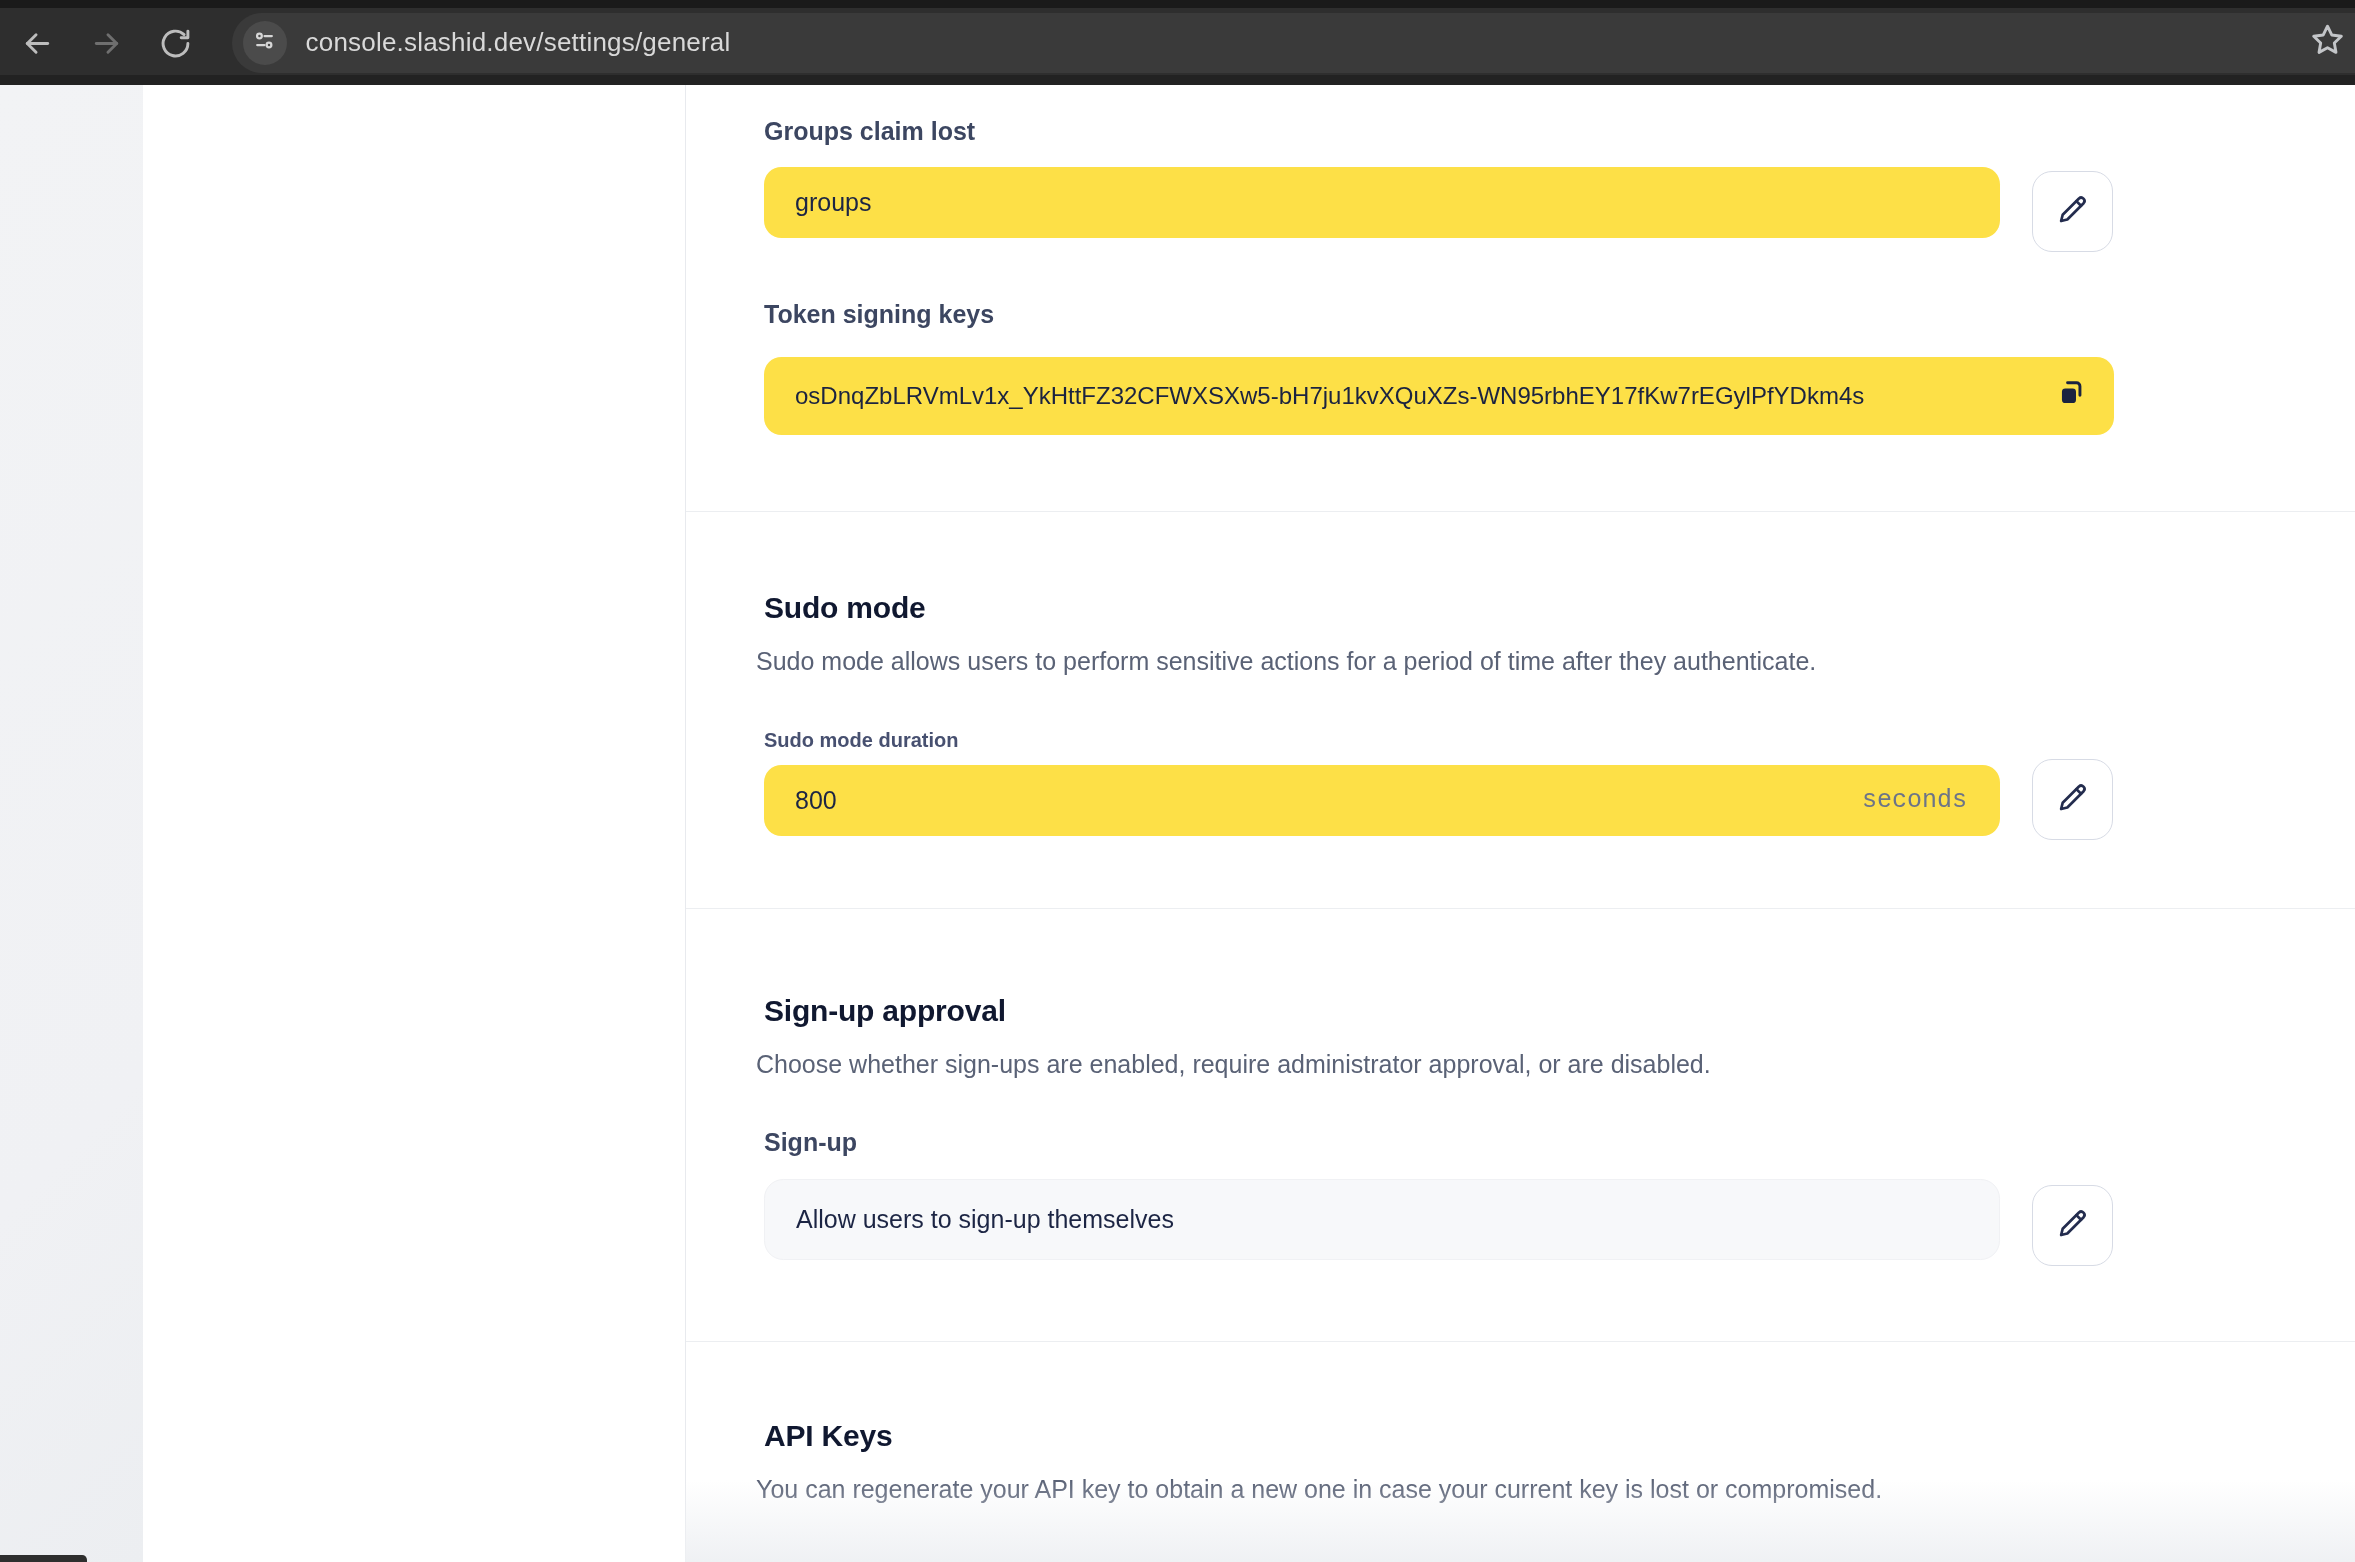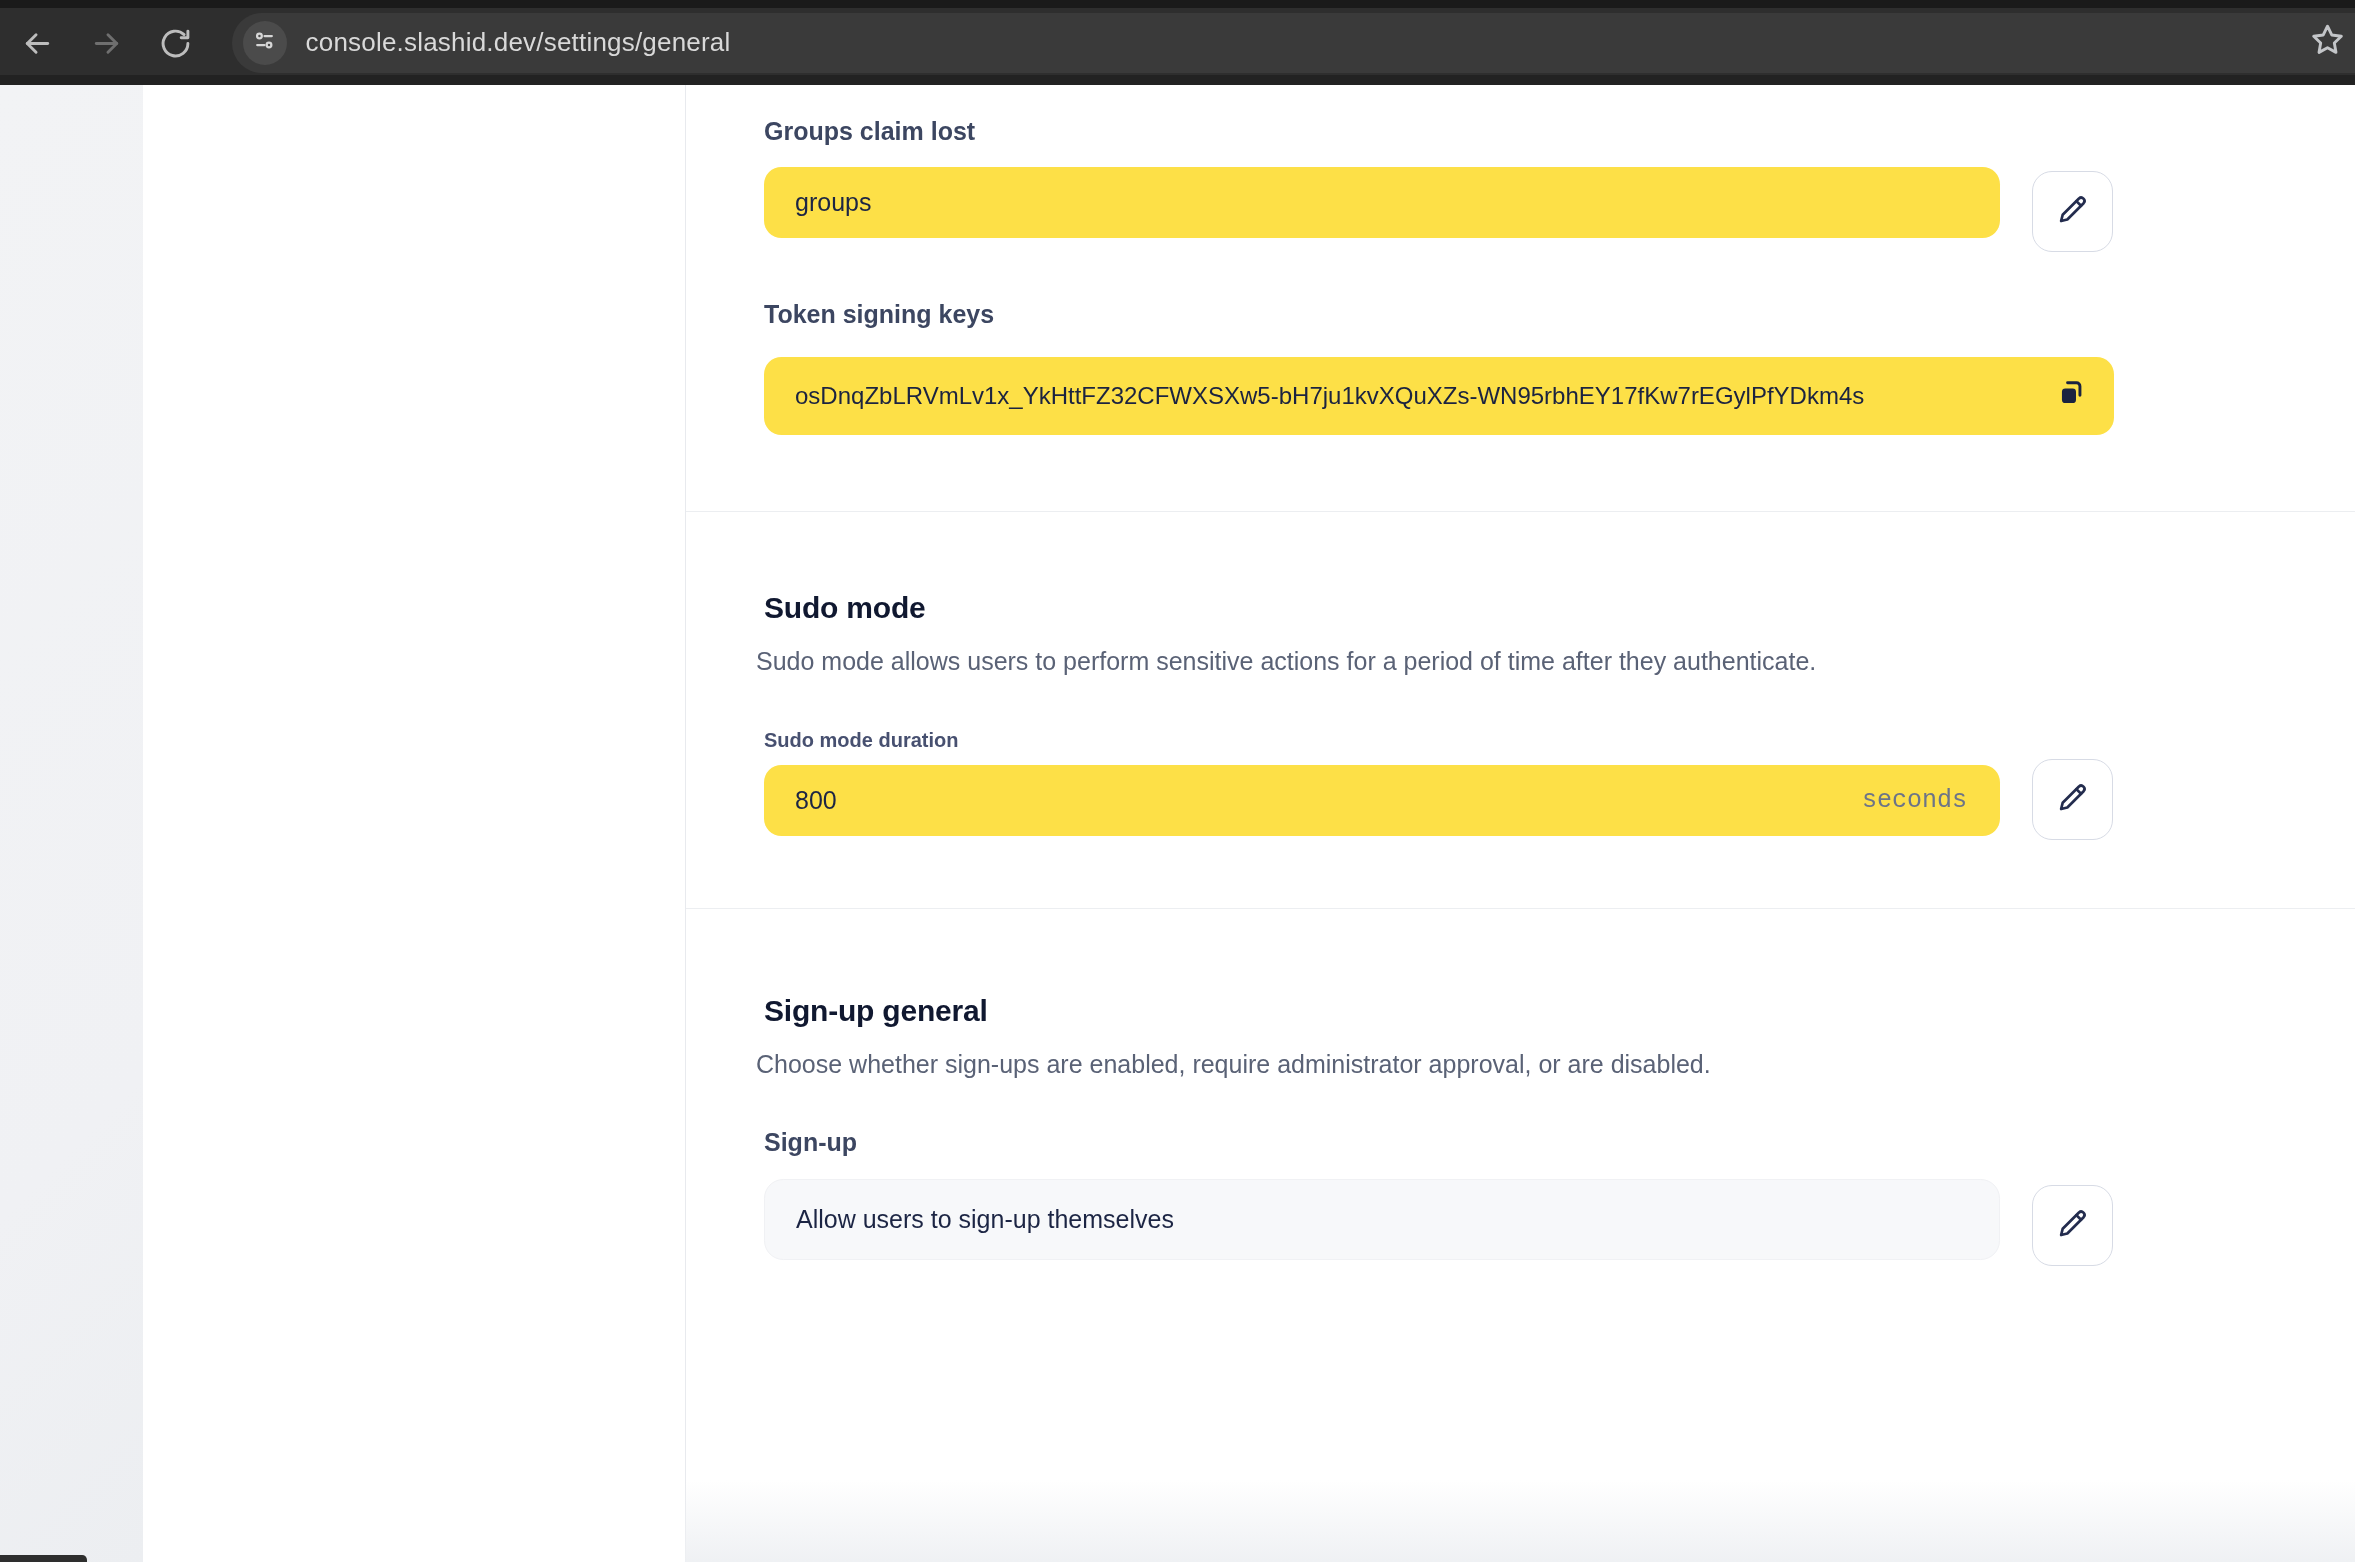--- a/index.html
+++ b/index.html
@@ -167,35 +167,39 @@
         <span>
           <svg width="31" height="31" viewBox="0 0 24 24" fill="none" stroke="#232c4e" stroke-width="2.1" stroke-linecap="round" stroke-linejoin="round">
               <path d="M17 3.5a2.55 2.55 0 0 1 3.6 3.6L8 19.7 3.2 20.9 4.4 16.1 17 3.5z"></path>
               <path d="M15 5.5l3.6 3.6"></path>
             </svg>
         </span>
       </div>
     </div>
 
     <div class="section sec-c">
-      <div class="h-title" style="top:83px;">Sign-up general</div>
+      <div class="h-title" style="top:83px;">Sign-up approval</div>
       <div class="h-desc" style="top:139px;">Choose whether sign-ups are enabled, require administrator approval, or are disabled.</div>
       <div class="f-label" style="top:218px;">Sign-up</div>
       <div class="field field-light" style="top:270px;">
         <span class="val">Allow users to sign-up themselves</span>
       </div>
       <div class="edit-btn" style="top:276px;">
         <span>
           <svg width="31" height="31" viewBox="0 0 24 24" fill="none" stroke="#232c4e" stroke-width="2.1" stroke-linecap="round" stroke-linejoin="round">
               <path d="M17 3.5a2.55 2.55 0 0 1 3.6 3.6L8 19.7 3.2 20.9 4.4 16.1 17 3.5z"></path>
               <path d="M15 5.5l3.6 3.6"></path>
             </svg>
         </span>
       </div>
     </div>
 
+    <div class="section sec-d">
+      <div class="h-title" style="top:75px;">API Keys</div>
+      <div class="h-desc" style="top:131px;">You can regenerate your API key to obtain a new one in case your current key is lost or compromised.</div>
+    </div>
 
   </div>
 
   <div class="bottom-fade"></div>
   <div class="status-bubble"></div>
 </div>
 
 
 </body></html>

